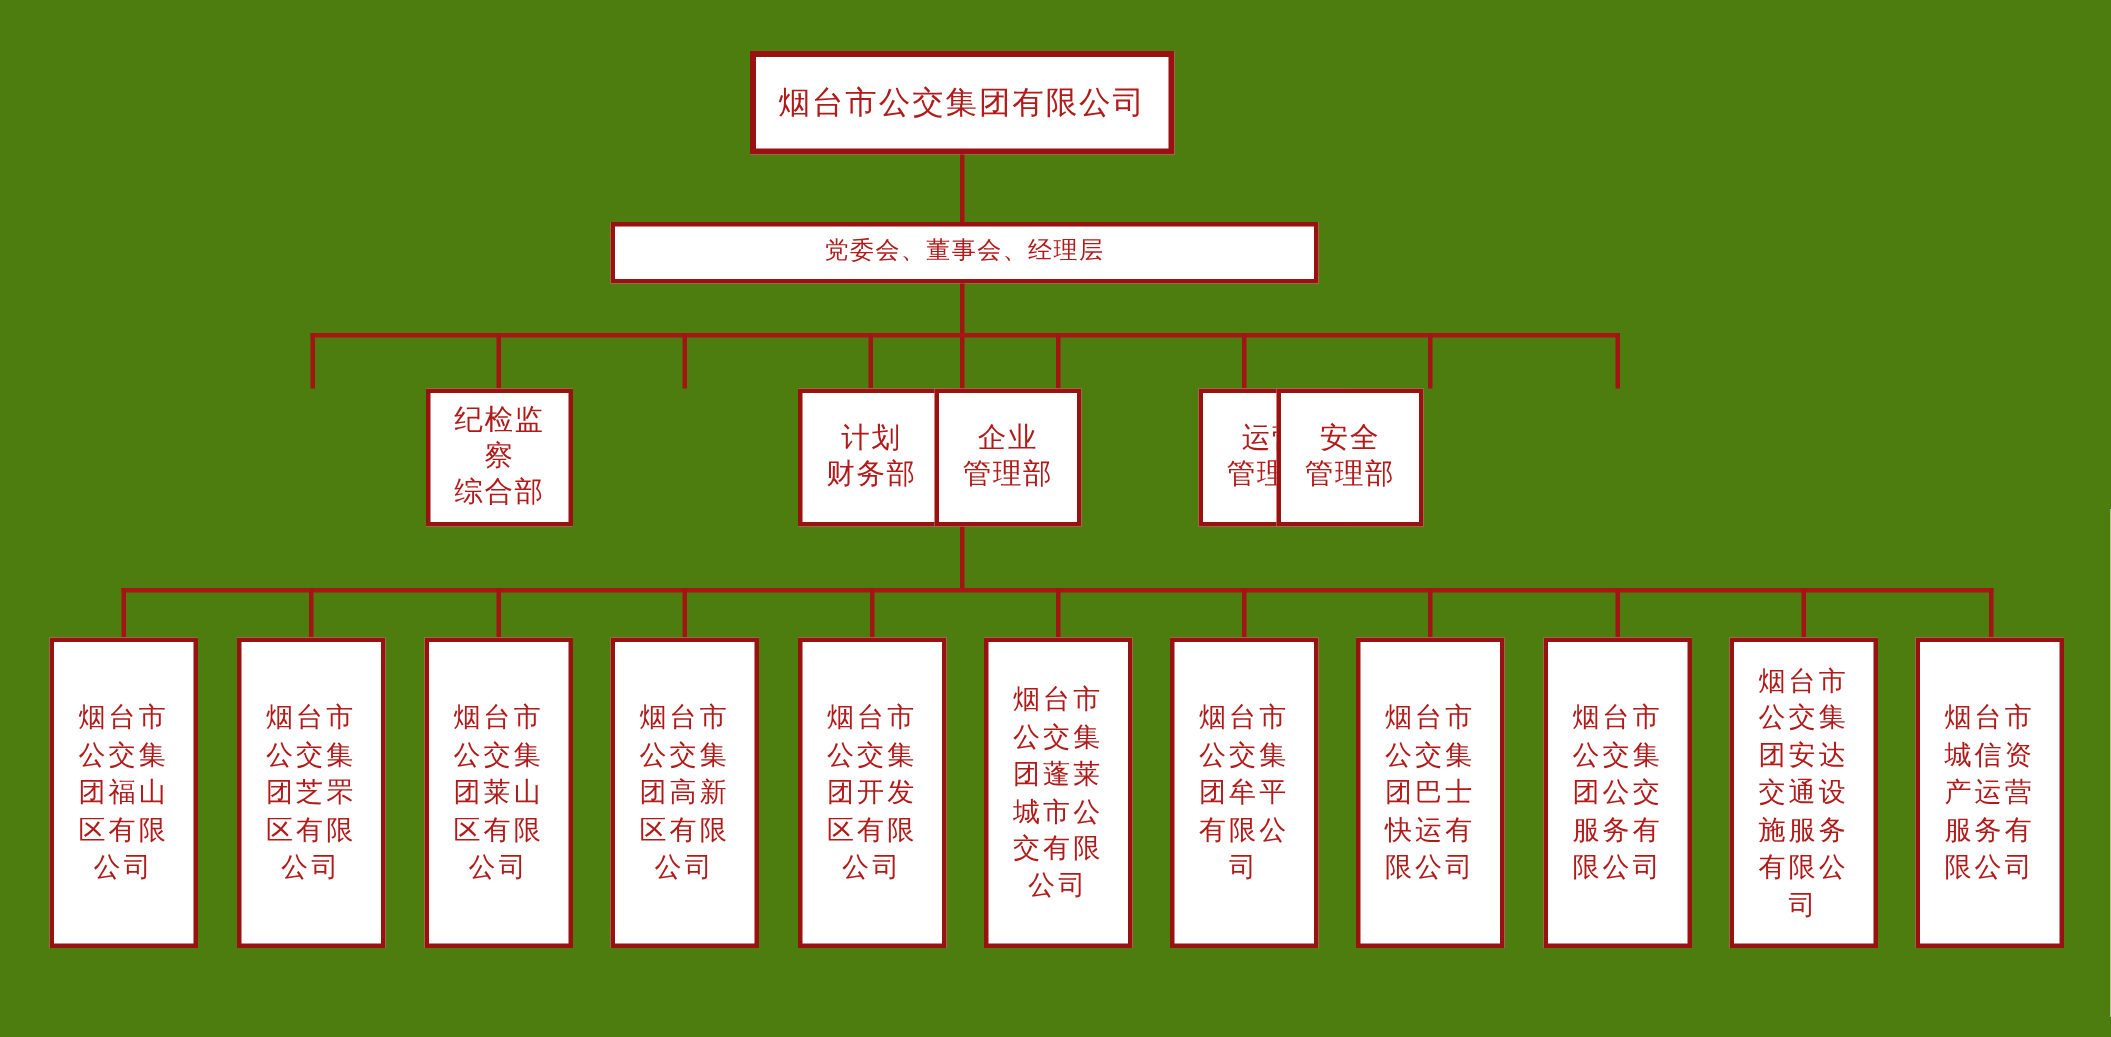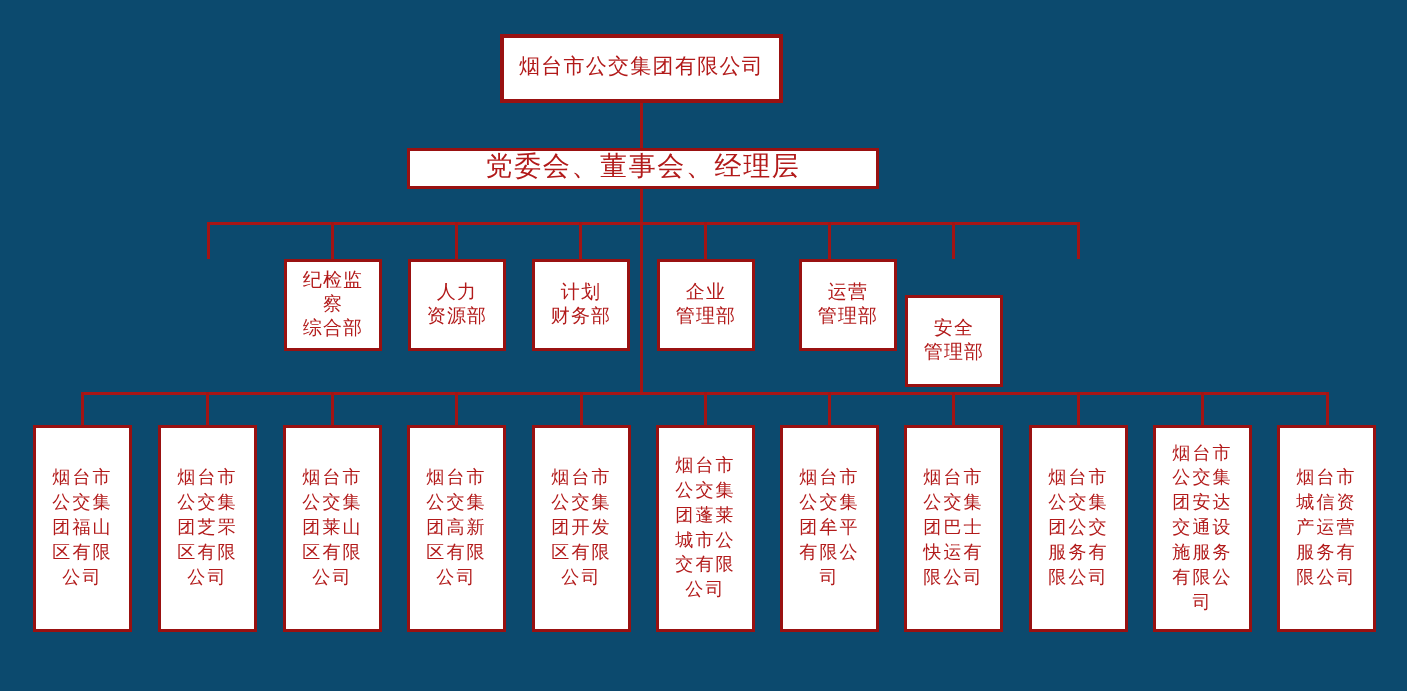--- a/index.html
+++ b/index.html
@@ -4,22 +4,22 @@
 <style>
   html, body {
     margin: 0;
     padding: 0;
     background: #ffffff;
   }
   #chart-root {
     position: relative;
     width: 1407px;
     height: 691px;
-    background: #0c4a6e;
-    font-family: Liberation Mono, monospace;
+    background: #4d7c0f;
+    font-family: Liberation Serif, serif;
     overflow: hidden;
   }
   .node {
     position: absolute;
     box-sizing: border-box;
     border: 3px solid #991111;
     background: #ffffff;
     display: flex;
     align-items: center;
     justify-content: center;
@@ -33,21 +33,21 @@
     width: 100%;
     padding: 0 2px;
   }
   #node-root {
     left: 500px; top: 34px; width: 283px; height: 69px;
     font-size: 21px;
     border-width: 4px;
   }
   #node-board {
     left: 407px; top: 148px; width: 472px; height: 41px;
-    font-size: 27px;
+    font-size: 16px;
     border-width: 3px;
   }
   .dept {
     top: 259px;
     height: 92px;
     width: 98px;
     font-size: 19px;
   }
   .sub {
     top: 425px;
@@ -91,33 +91,30 @@
   <div class="connector v-line" style="left:455px; top:222px; height:37px;"></div>
   <div class="connector v-line" style="left:579px; top:222px; height:37px;"></div>
   <div class="connector v-line" style="left:704px; top:222px; height:37px;"></div>
   <div class="connector v-line" style="left:828px; top:222px; height:37px;"></div>
   <div class="connector v-line" style="left:952px; top:222px; height:37px;"></div>
   <div class="connector v-line" style="left:1077px; top:222px; height:37px;"></div>
 
   <div class="node dept" style="left:284px;">
     <span class="label">纪检监<br>察<br>综合部</span>
   </div>
-  <div class="node dept" style="left:408px;">
-    <span class="label">人力<br>资源部</span>
-  </div>
   <div class="node dept" style="left:532px;">
     <span class="label">计划<br>财务部</span>
   </div>
-  <div class="node dept" style="left:657px;">
+  <div class="node dept" style="left:623px;">
     <span class="label">企业<br>管理部</span>
   </div>
   <div class="node dept" style="left:799px;">
     <span class="label">运营<br>管理部</span>
   </div>
-  <div class="node dept" style="left:905px;margin-top:36px;">
+  <div class="node dept" style="left:851px;">
     <span class="label">安全<br>管理部</span>
   </div>
 
   <div class="connector h-line bus" style="left:81px; top:392px; width:1248px;"></div>
 
   <div class="connector v-line" style="left:81px; top:392px; height:33px;"></div>
   <div class="connector v-line" style="left:206px; top:392px; height:33px;"></div>
   <div class="connector v-line" style="left:331px; top:392px; height:33px;"></div>
   <div class="connector v-line" style="left:455px; top:392px; height:33px;"></div>
   <div class="connector v-line" style="left:580px; top:392px; height:33px;"></div>

